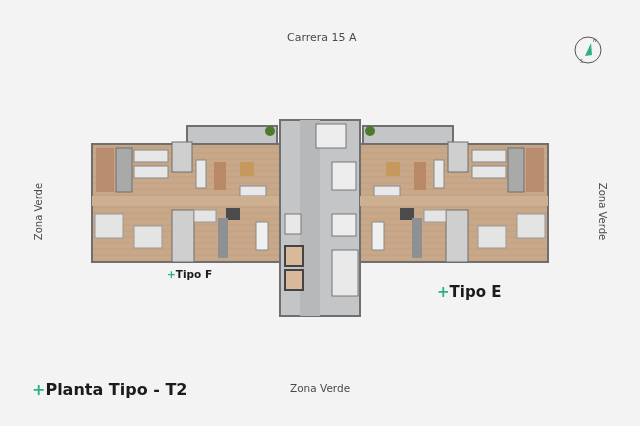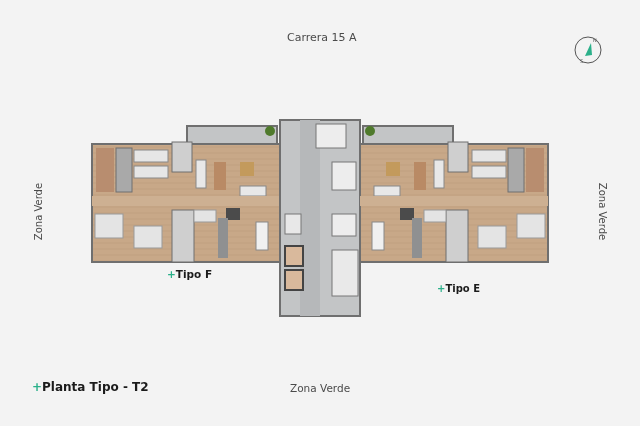--- a/index.html
+++ b/index.html
@@ -96,19 +96,19 @@
     <rect x="412" y="218" width="10" height="40" fill="#8f9091"></rect>
     <rect x="372" y="222" width="12" height="28" fill="#f0f0f0" stroke="#888"></rect>
     <rect x="360" y="196" width="188" height="10" fill="#cdb092"></rect>
     <circle cx="370" cy="131" r="5" fill="#4f7a2c"></circle>
   </g>
 </svg>
 
 <div class="title" style="left:167px; top:268px; font-size:10.5px;">
   <span class="plus">+</span><span>Tipo F</span>
 </div>
-<div class="title" style="left:437px; top:283px; font-size:10px;text-align:center;">
+<div class="title" style="left:437px; top:283px; font-size:15px;text-align:center;">
   <span class="plus">+</span><span>Tipo E</span>
 </div>
 
-<div class="title" style="left:32px; top:380px; font-size:12px;">
+<div class="title" style="left:32px; top:380px; font-size:16px;">
   <span class="plus">+</span><span>Planta Tipo - T2</span>
 </div>
 
 </body></html>

